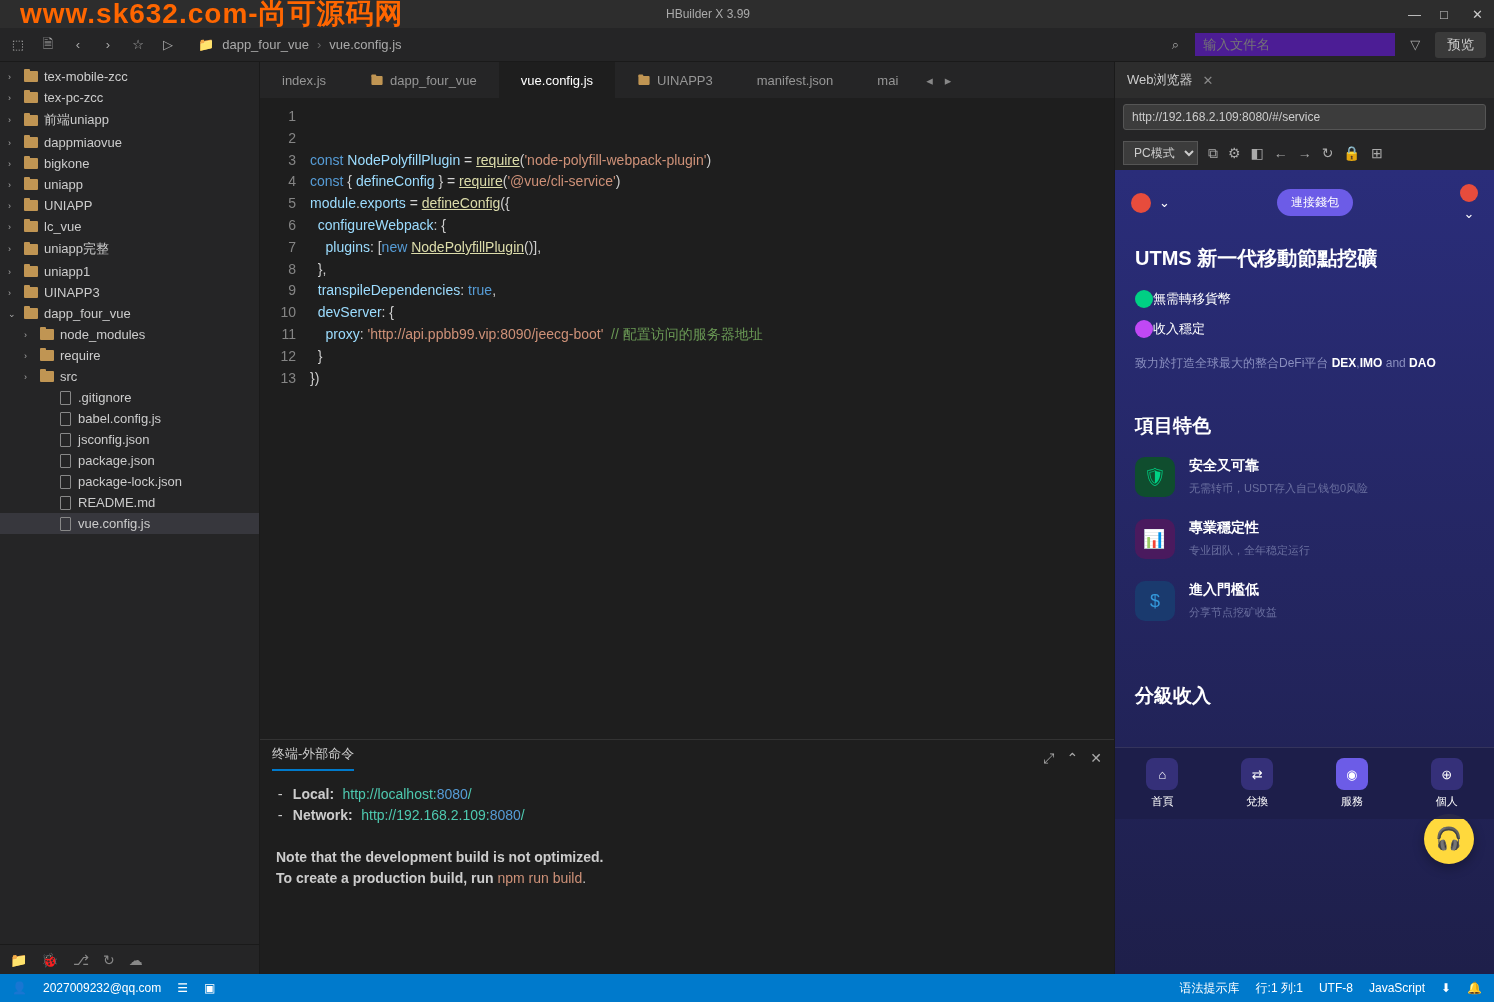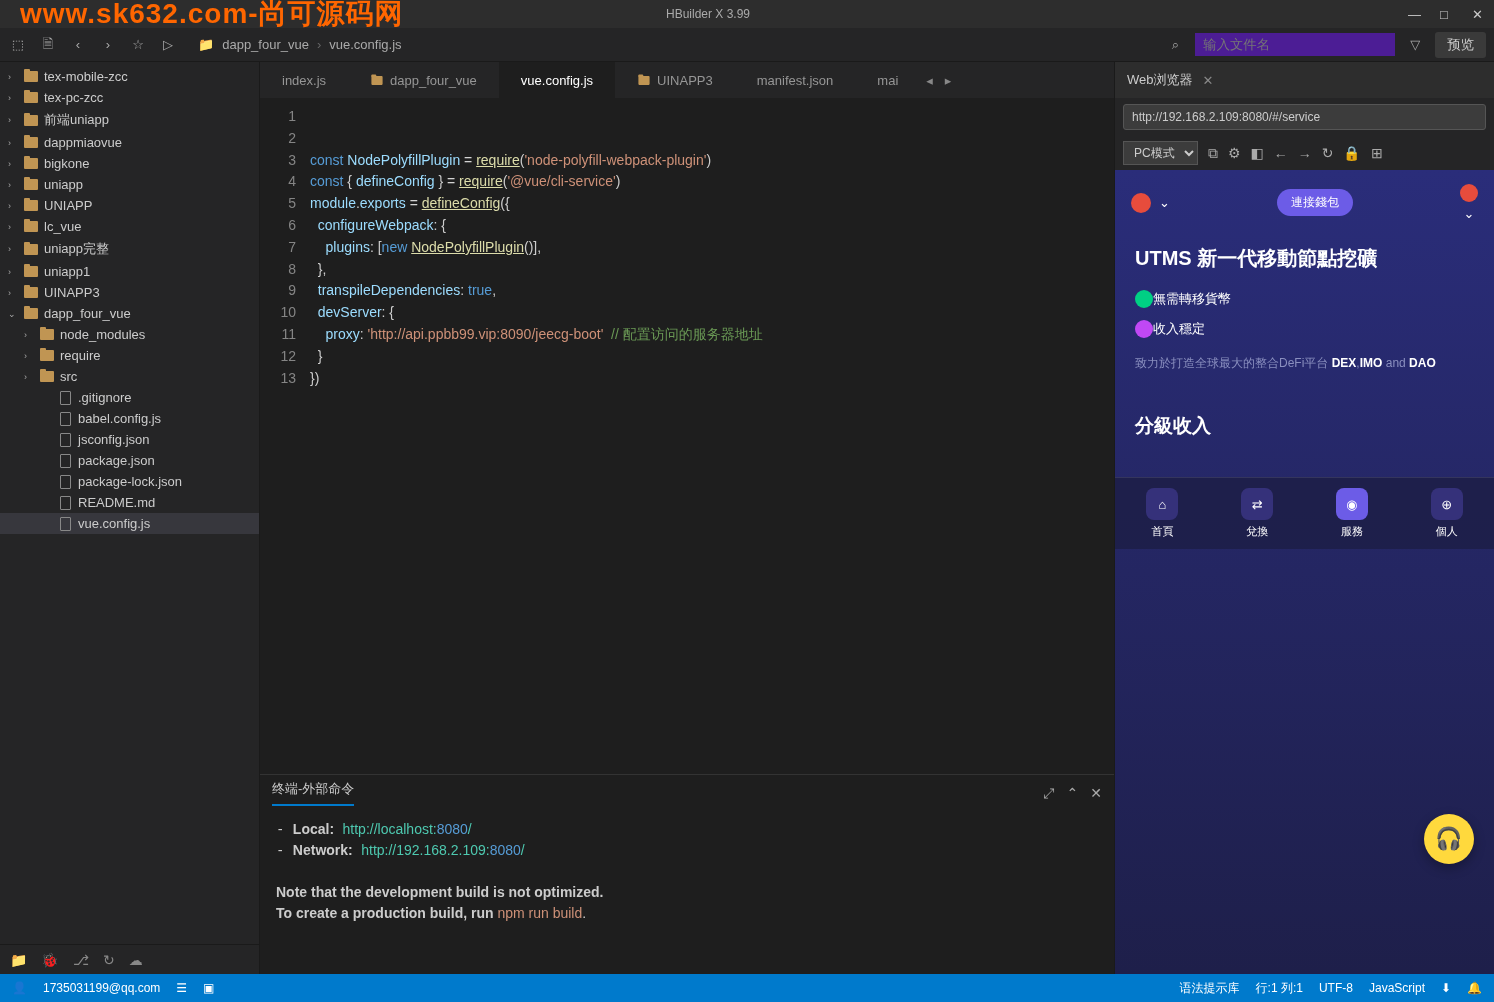--- a/index.html
+++ b/index.html
@@ -35,21 +35,21 @@
 .tab-nav { padding:0 6px; color:#888; cursor:pointer; }
 .code { flex:1; display:flex; font-family:Consolas,monospace; font-size:14px; overflow:auto; }
 .gutter { width:50px; text-align:right; padding:8px 14px 8px 0; color:#858585; user-select:none; line-height:21.8px; }
 .code-content { padding:8px 0; line-height:21.8px; white-space:pre; }
 .kw { color:#569cd6; }
 .str { color:#ce9178; }
 .fn { color:#dcdcaa;text-decoration:underline; }
 .var { color:#9cdcfe; }
 .op { color:#d4d4d4; }
 .cm { color:#6a9955; }
-.terminal { height:200px; background:#1e1e1e; border-top:1px solid #333; display:flex; flex-direction:column; }
+.terminal { height:235px; background:#1e1e1e; border-top:1px solid #333; display:flex; flex-direction:column; }
 .term-header { height:36px; display:flex; align-items:center; justify-content:space-between; padding:0 12px; }
 .term-title { color:#ccc; border-bottom:2px solid #007acc; padding-bottom:6px; font-size:13px; }
 .term-actions { display:flex; gap:12px; }
 .term-actions span { cursor:pointer; color:#aaa; font-size:14px; }
 .term-content { flex:1; padding:8px 16px; font-family:Consolas,monospace; font-size:14px; line-height:1.5; overflow-y:auto; }
 .term-content .link { color:#4ec9b0; }
 .term-content .port { color:#569cd6; }
 .term-content .cmd { color:#ce9178; }
 .browser-panel { width:380px; background:#252526; display:flex; flex-direction:column; border-left:1px solid #1a1a1a; }
 .browser-tab { height:36px; display:flex; align-items:center; padding:0 12px; gap:10px; background:#2d2d2d; }
@@ -404,20 +404,44 @@
             <span class="dot g"></span>
             <span>無需轉移貨幣</span>
           </div>
         <div class="pv-point">
             <span class="dot p"></span>
             <span>收入穩定</span>
           </div>
         <p class="pv-desc"><span>致力於打造全球最大的整合DeFi平台 </span><b>DEX</b><span>,</span><b>IMO</b> <span>and </span><b>DAO</b></p>
       </div>
       <div class="pv-section">
+        <h2>項目特色</h2>
+        <div class="feat">
+            <div class="feat-icon fi1">🛡</div>
+            <div class="feat-txt">
+              <h3>安全又可靠</h3>
+              <p>无需转币，USDT存入自己钱包0风险</p>
+            </div>
+          </div>
+        <div class="feat">
+            <div class="feat-icon fi2">📊</div>
+            <div class="feat-txt">
+              <h3>專業穩定性</h3>
+              <p>专业团队，全年稳定运行</p>
+            </div>
+          </div>
+        <div class="feat">
+            <div class="feat-icon fi3">$</div>
+            <div class="feat-txt">
+              <h3>進入門檻低</h3>
+              <p>分享节点挖矿收益</p>
+            </div>
+          </div>
+      </div>
+      <div class="pv-section">
         <h2>分級收入</h2>
       </div>
       <div class="fab">🎧</div>
       <div class="pv-nav">
         <div class="nav-item">
             <div class="nav-icon">⌂</div>
             <span>首頁</span>
           </div>
         <div class="nav-item">
             <div class="nav-icon">⇄</div>
@@ -431,21 +455,21 @@
             <div class="nav-icon">⊕</div>
             <span>個人</span>
           </div>
       </div>
     </div>
   </div>
 </div>
 
 <div class="statusbar">
   <span>👤</span>
-  <span>1735031199@qq.com</span>
+  <span>2027009232@qq.com</span>
   <span>☰</span>
   <span>▣</span>
   <span class="spacer"></span>
   <span>语法提示库</span>
   <span>行:1 列:1</span>
   <span>UTF-8</span>
   <span>JavaScript</span>
   <span>⬇</span>
   <span>🔔</span>
 </div>

